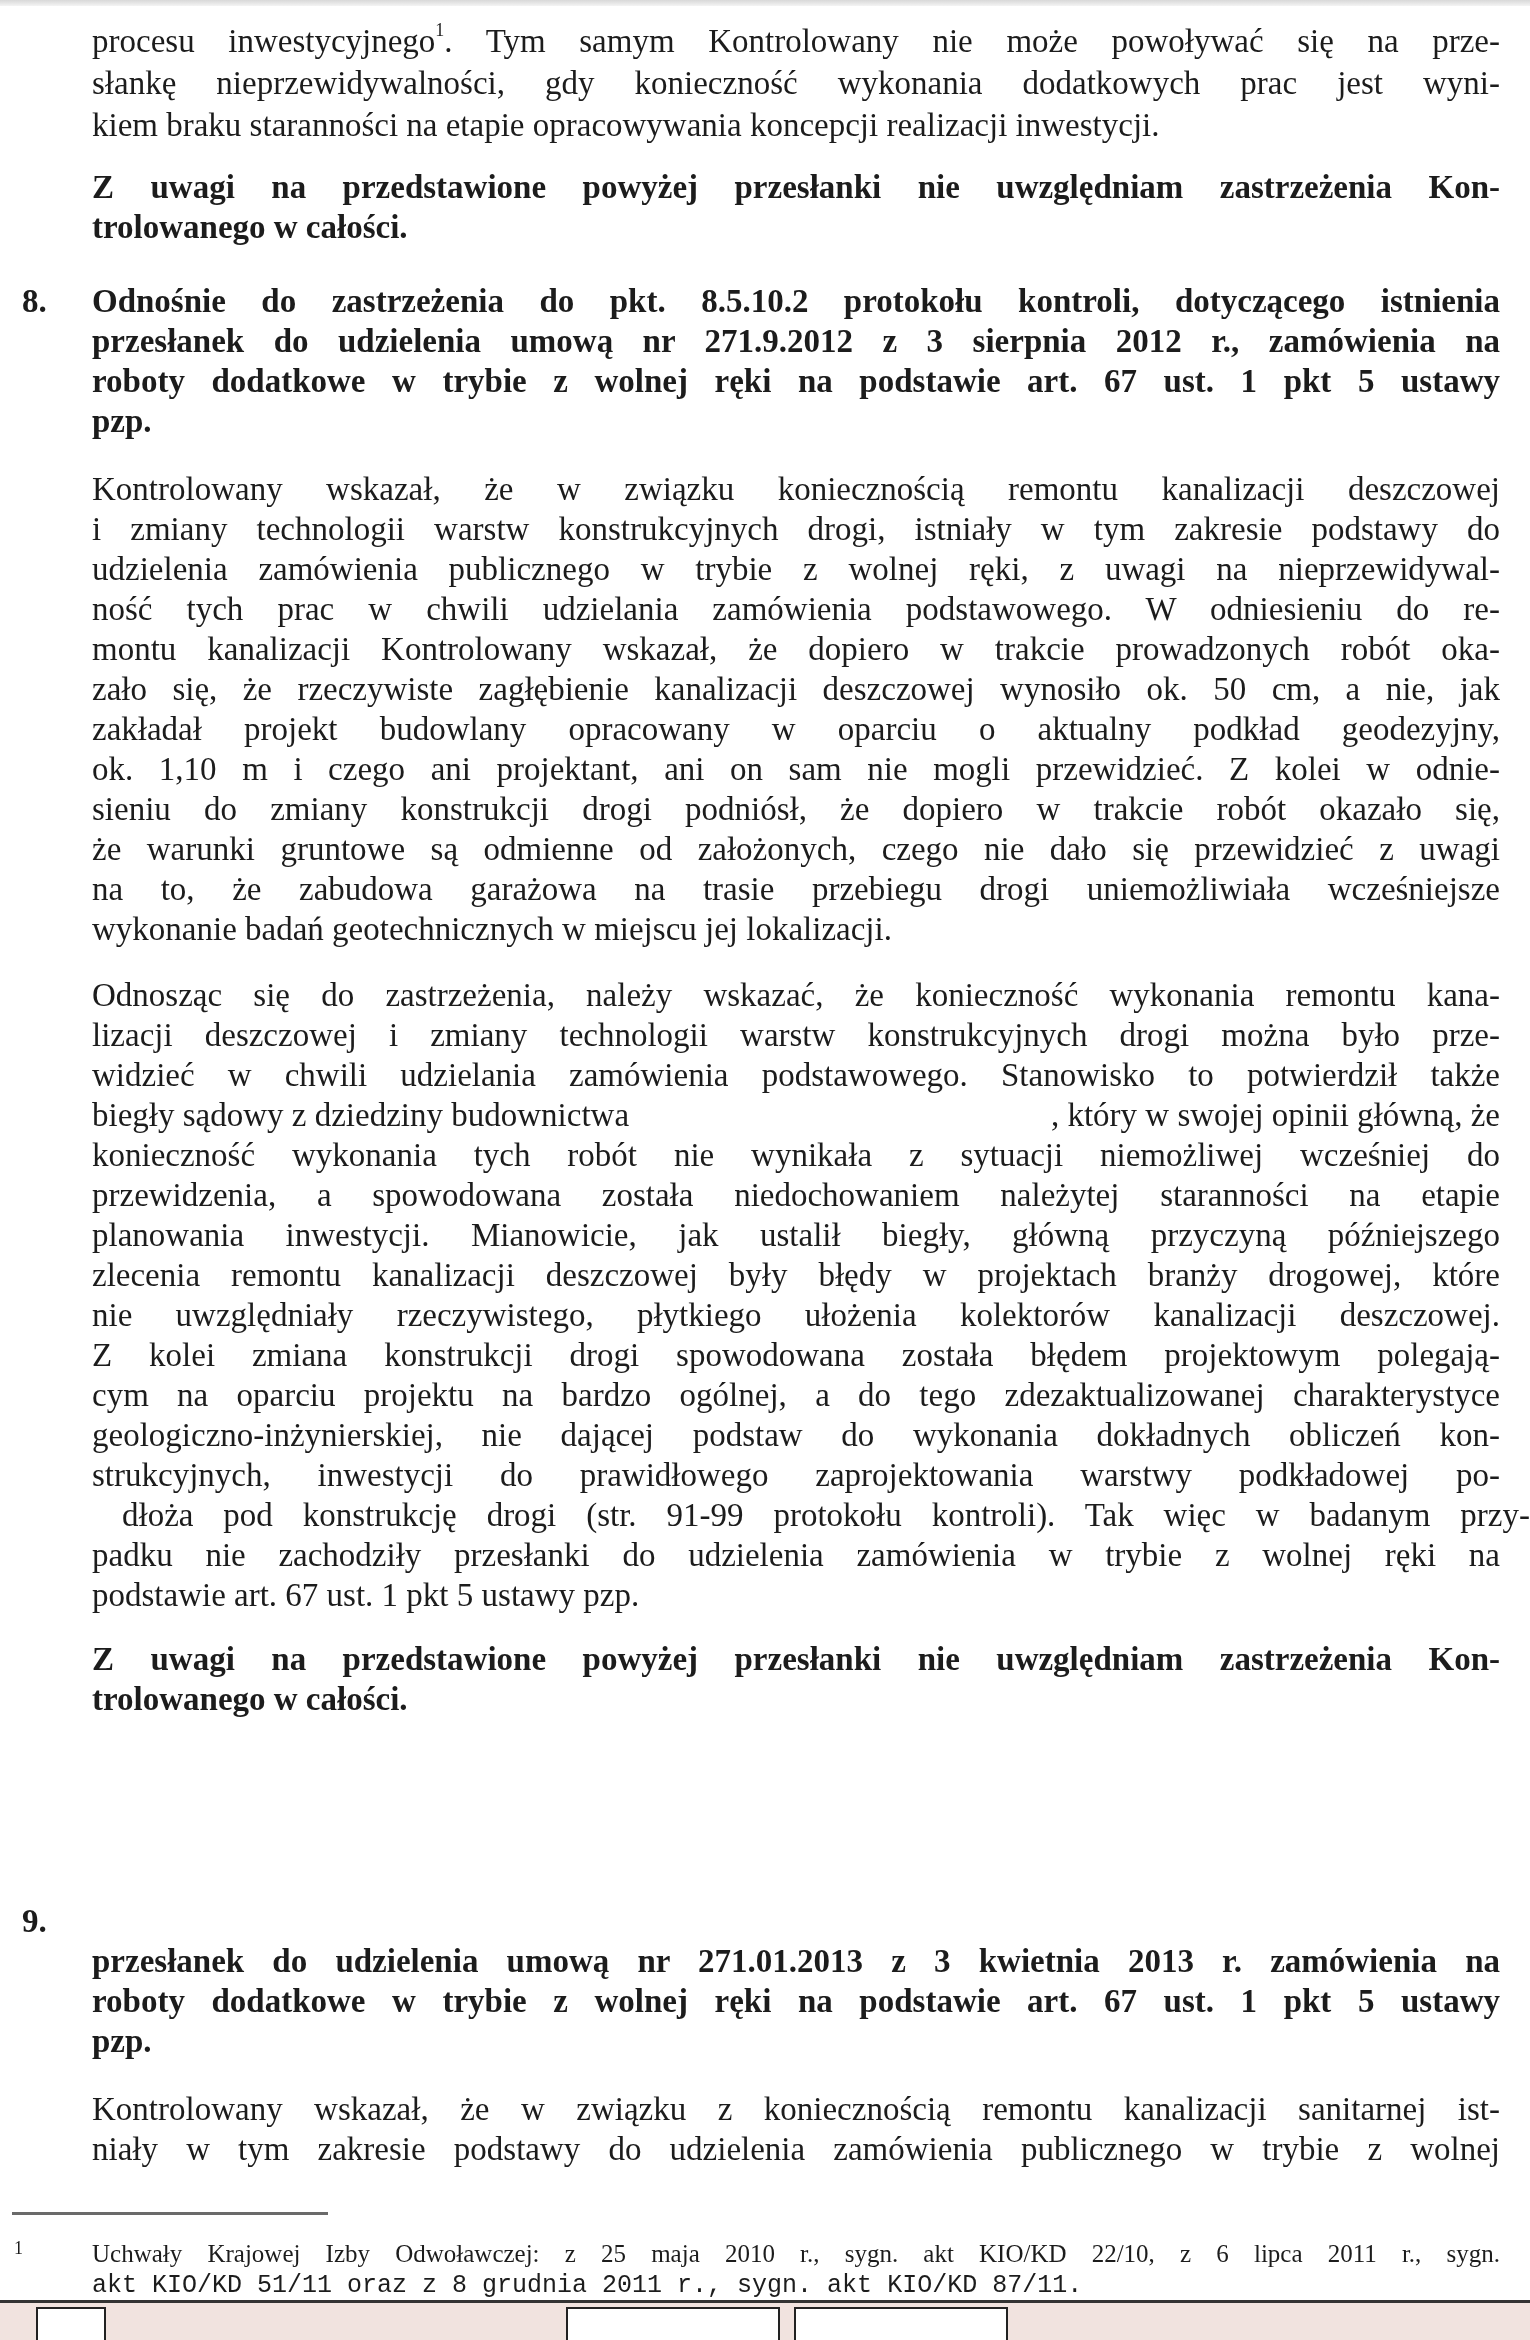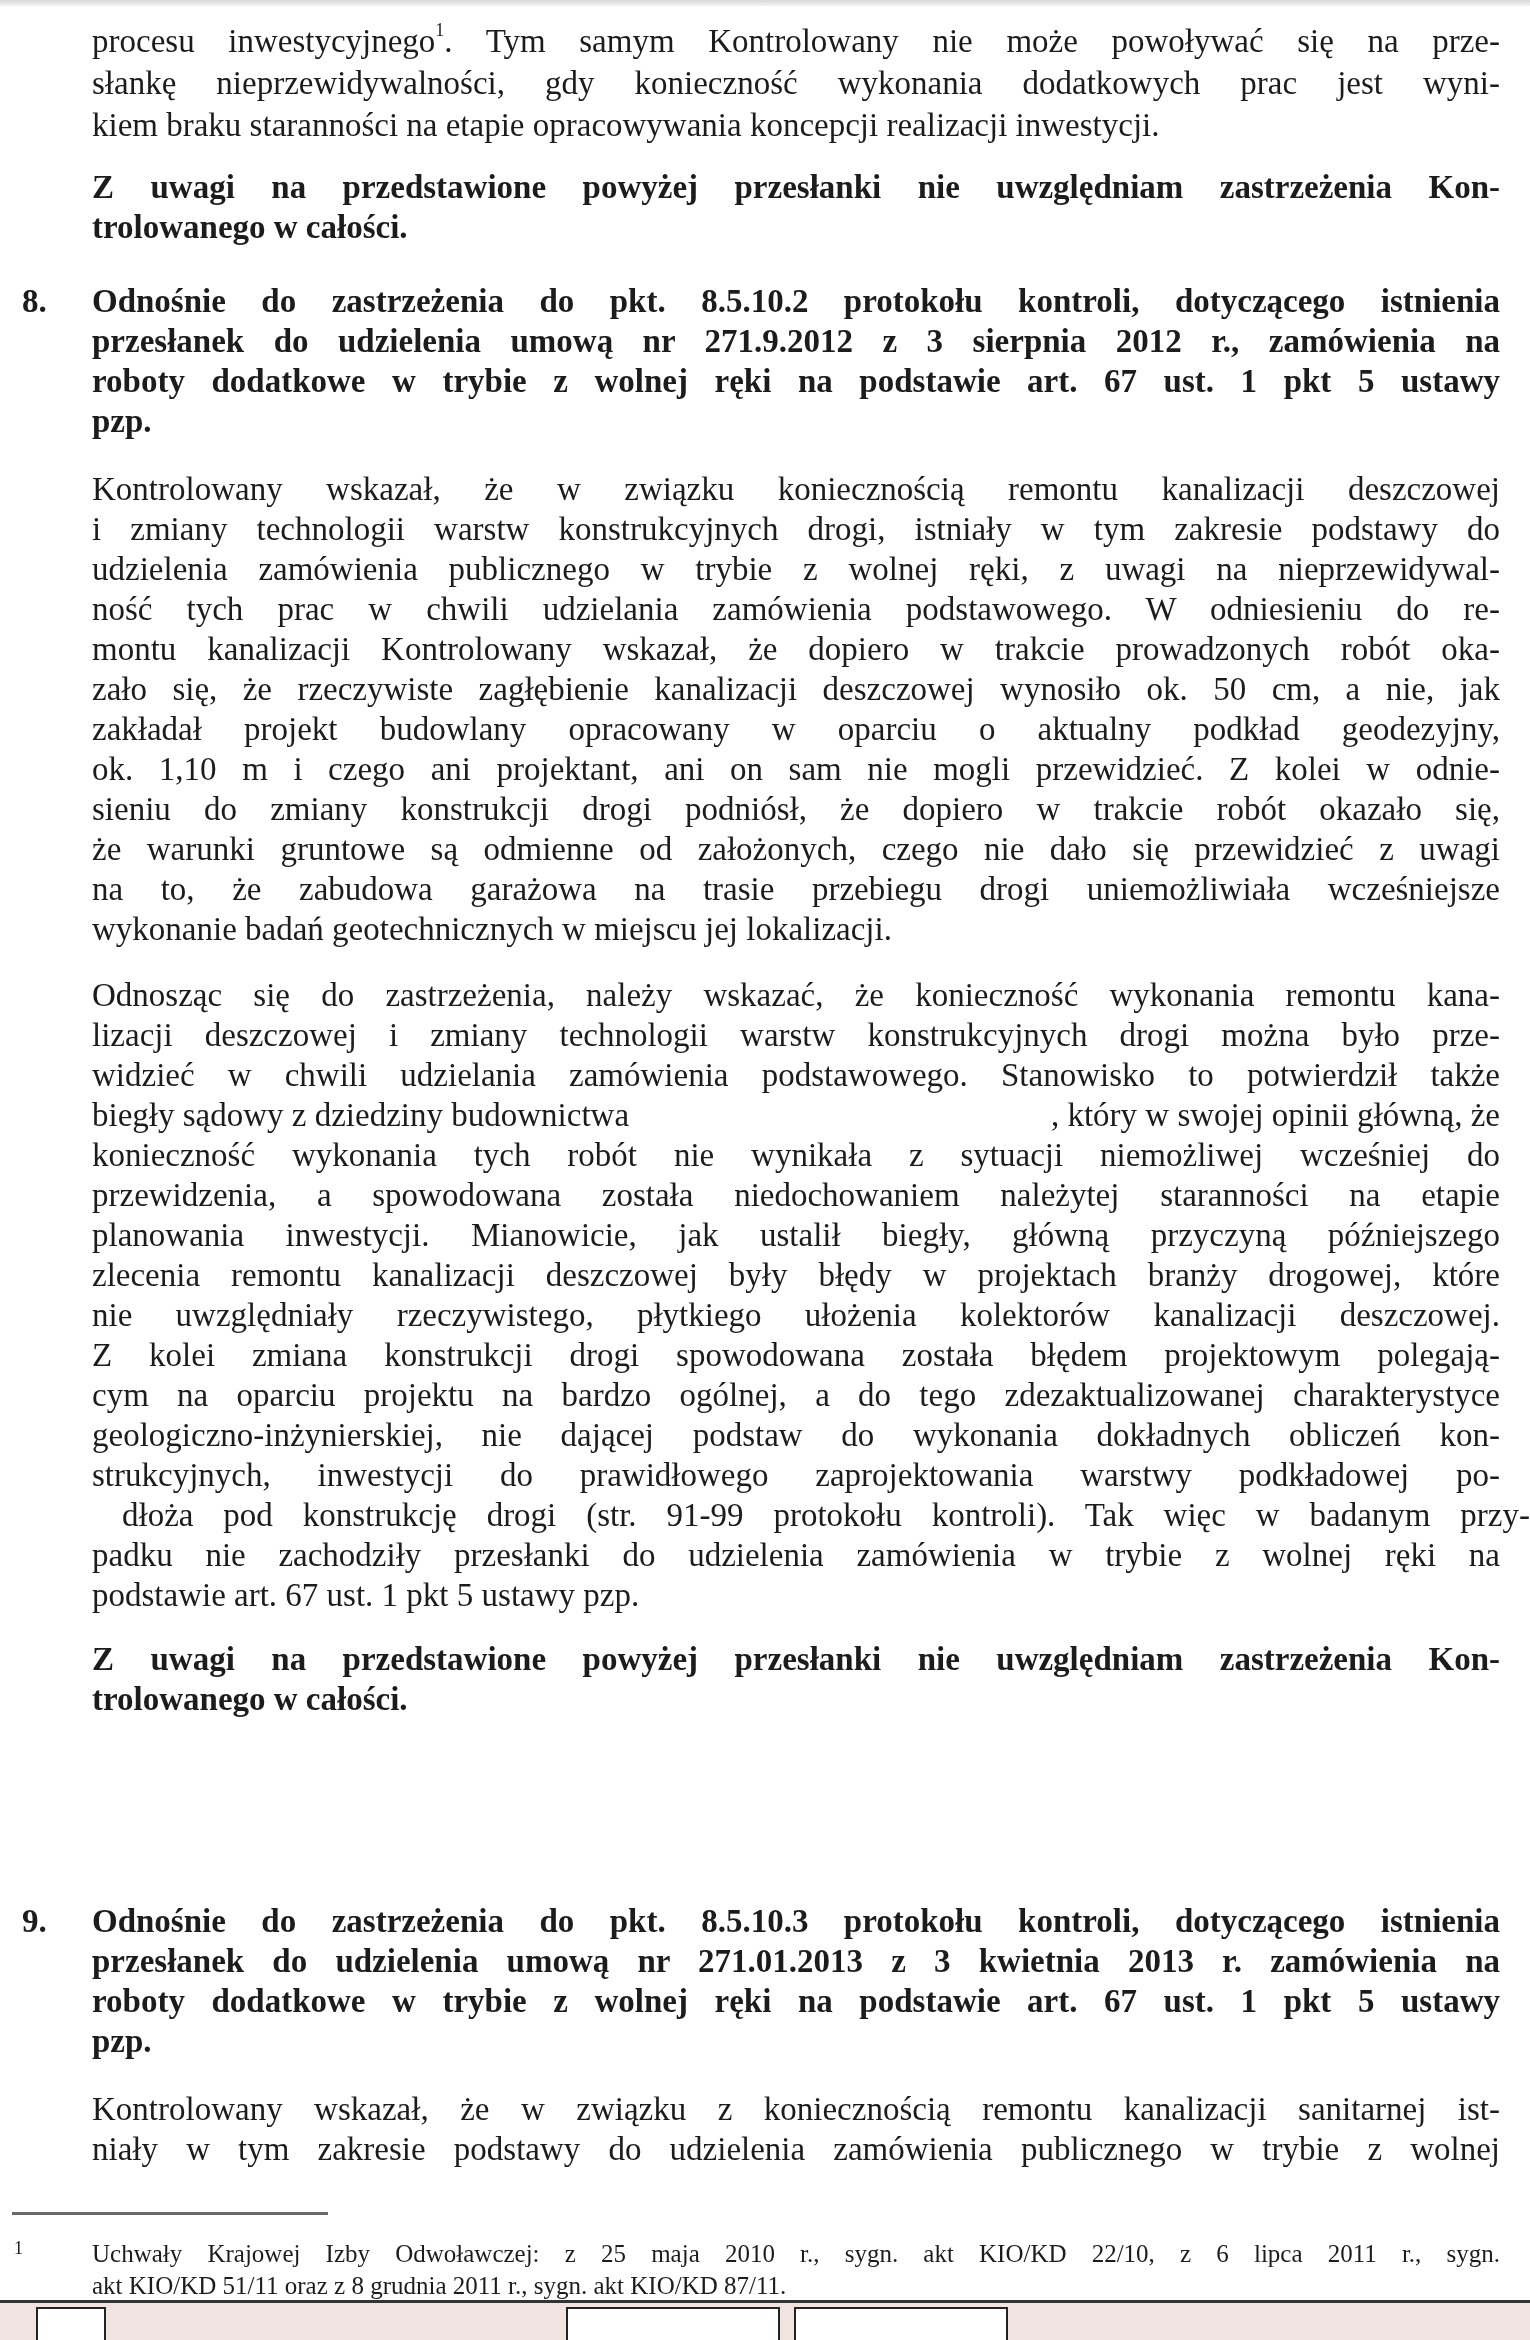--- a/index.html
+++ b/index.html
@@ -49,21 +49,21 @@
     }
     .fn-mark {
       position: absolute; left: 14px; top: 2238px;
       font-size: 18px; line-height: 20px;
     }
     .fn-line {
       position: absolute; left: 92px; width: 1408px;
       font-size: 25px; line-height: 32px; white-space: nowrap;
       text-align: justify; text-align-last: justify;
     }
-    .fn-line.last { text-align-last: left; }
+    .fn-line.last { text-align-last: left; font-family: Liberation Mono, monospace; }
     .bottom-bar {
       position: absolute; left: 0; top: 2300px; width: 1530px; height: 40px;
       background: #f1e3df;
       border-top: 3px solid #333;
     }
     .bottom-bar .tab {
       position: absolute; top: 4px; height: 36px;
       background: #ffffff;
       border: 2px solid #222;
       border-bottom: none;
@@ -116,21 +116,20 @@
   <div class="line" style="top:1416px;">geologiczno-inżynierskiej, nie dającej podstaw do wykonania dokładnych obliczeń kon-</div>
   <div class="line" style="top:1456px;">strukcyjnych, inwestycji do prawidłowego zaprojektowania warstwy podkładowej po-</div>
   <div class="line" style="top:1496px;margin-left:30px;">dłoża pod konstrukcję drogi (str. 91-99 protokołu kontroli). Tak więc w badanym przy-</div>
   <div class="line" style="top:1536px;">padku nie zachodziły przesłanki do udzielenia zamówienia w trybie z wolnej ręki na</div>
   <div class="line last" style="top:1576px;">podstawie art. 67 ust. 1 pkt 5 ustawy pzp.</div>
 
   <div class="line bold" style="top:1640px;">Z uwagi na przedstawione powyżej przesłanki nie uwzględniam zastrzeżenia Kon-</div>
   <div class="line bold last" style="top:1680px;">trolowanego w całości.</div>
 
   <div class="num" style="top:1902px;">9.</div>
-  <div class="line bold" style="top:1902px;">Odnośnie do zastrzeżenia do pkt. 8.5.10.3 protokołu kontroli, dotyczącego istnienia</div>
   <div class="line bold" style="top:1942px;">przesłanek do udzielenia umową nr 271.01.2013 z 3 kwietnia 2013 r. zamówienia na</div>
   <div class="line bold" style="top:1982px;">roboty dodatkowe w trybie z wolnej ręki na podstawie art. 67 ust. 1 pkt 5 ustawy</div>
   <div class="line bold last" style="top:2022px;">pzp.</div>
 
   <div class="line" style="top:2090px;">Kontrolowany wskazał, że w związku z koniecznością remontu kanalizacji sanitarnej ist-</div>
   <div class="line" style="top:2130px;">niały w tym zakresie podstawy do udzielenia zamówienia publicznego w trybie z wolnej</div>
 
   <div class="footnote-rule"></div>
   <div class="fn-mark">1</div>
   <div class="fn-line" style="top:2238px;">Uchwały Krajowej Izby Odwoławczej: z 25 maja 2010 r., sygn. akt KIO/KD 22/10, z 6 lipca 2011 r., sygn.</div>

